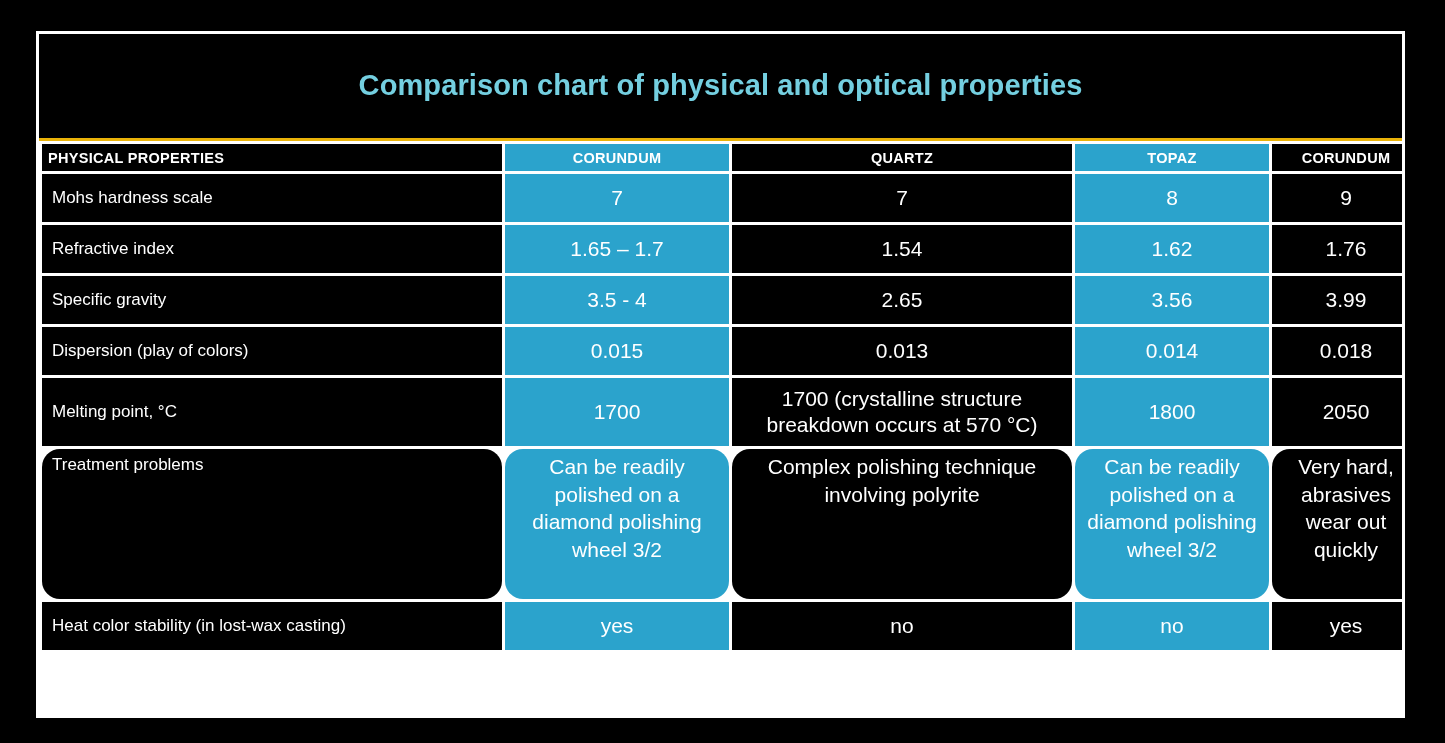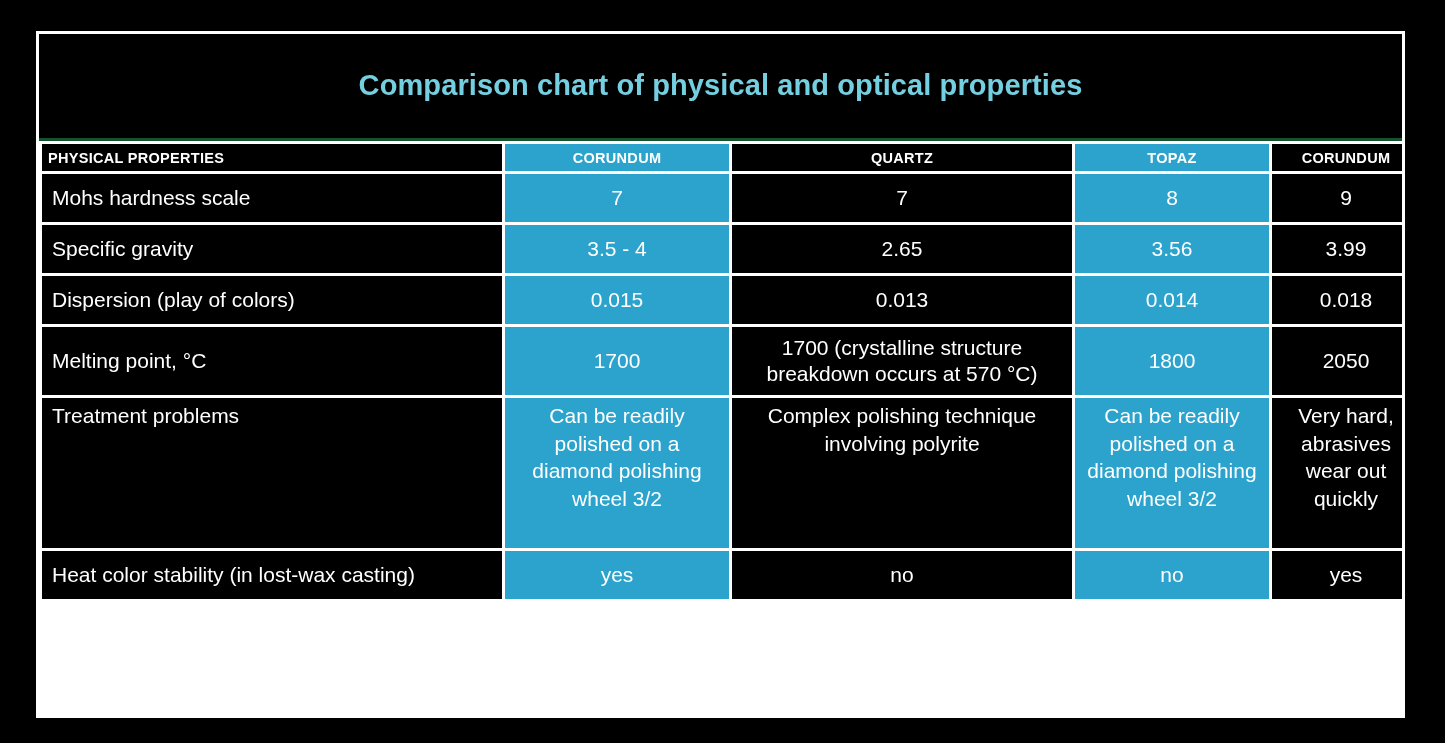--- a/index.html
+++ b/index.html
@@ -38,21 +38,21 @@
     flex-direction: column;
   }
 
   
   .title-band {
     flex: 0 0 107px;
     background: #000000;
     display: flex;
     align-items: center;
     justify-content: center;
-    border-bottom: 3px solid #14532d;
+    border-bottom: 3px solid #eab308;
     box-sizing: border-box;
   }
   .chart-title {
     font-size: 29px;
     font-weight: bold;
     color: #74cfe0;
     letter-spacing: 0.1px;
     text-align: center;
     line-height: 1.15;
   }
@@ -108,26 +108,26 @@
 
   
   tr.data-row td {
     font-size: 21px;
     text-align: center;
     height: 48px;
   }
   tr.data-row td.prop-cell {
     text-align: left;
     padding-left: 10px;
-    font-size: 21px;
+    font-size: 17px;
   }
 
   
   tr.row-melting td { height: 68px; }
-  tr.row-treatment td { height: 150px; vertical-align: top; }
+  tr.row-treatment td { height: 150px; vertical-align: top; border-radius: 18px; }
   tr.row-heat td { height: 48px; }
 
   
   td.text-left {
     text-align: left;
     padding-left: 8px;
     line-height: 1.22;
   }
   tr.row-treatment td.prop-cell {
     vertical-align: top;
@@ -172,20 +172,27 @@
         <tbody>
 
           <tr class="data-row row-mohs">
             <td class="prop-cell">Mohs hardness scale</td>
             <td class="accent">7</td>
             <td>7</td>
             <td class="accent">8</td>
             <td>9</td>
           </tr>
 
+          <tr class="data-row row-refractive">
+            <td class="prop-cell">Refractive index</td>
+            <td class="accent">1.65 – 1.7</td>
+            <td>1.54</td>
+            <td class="accent">1.62</td>
+            <td>1.76</td>
+          </tr>
 
           <tr class="data-row row-gravity">
             <td class="prop-cell">Specific gravity</td>
             <td class="accent">3.5 - 4</td>
             <td>2.65</td>
             <td class="accent">3.56</td>
             <td>3.99</td>
           </tr>
 
           <tr class="data-row row-dispersion">

